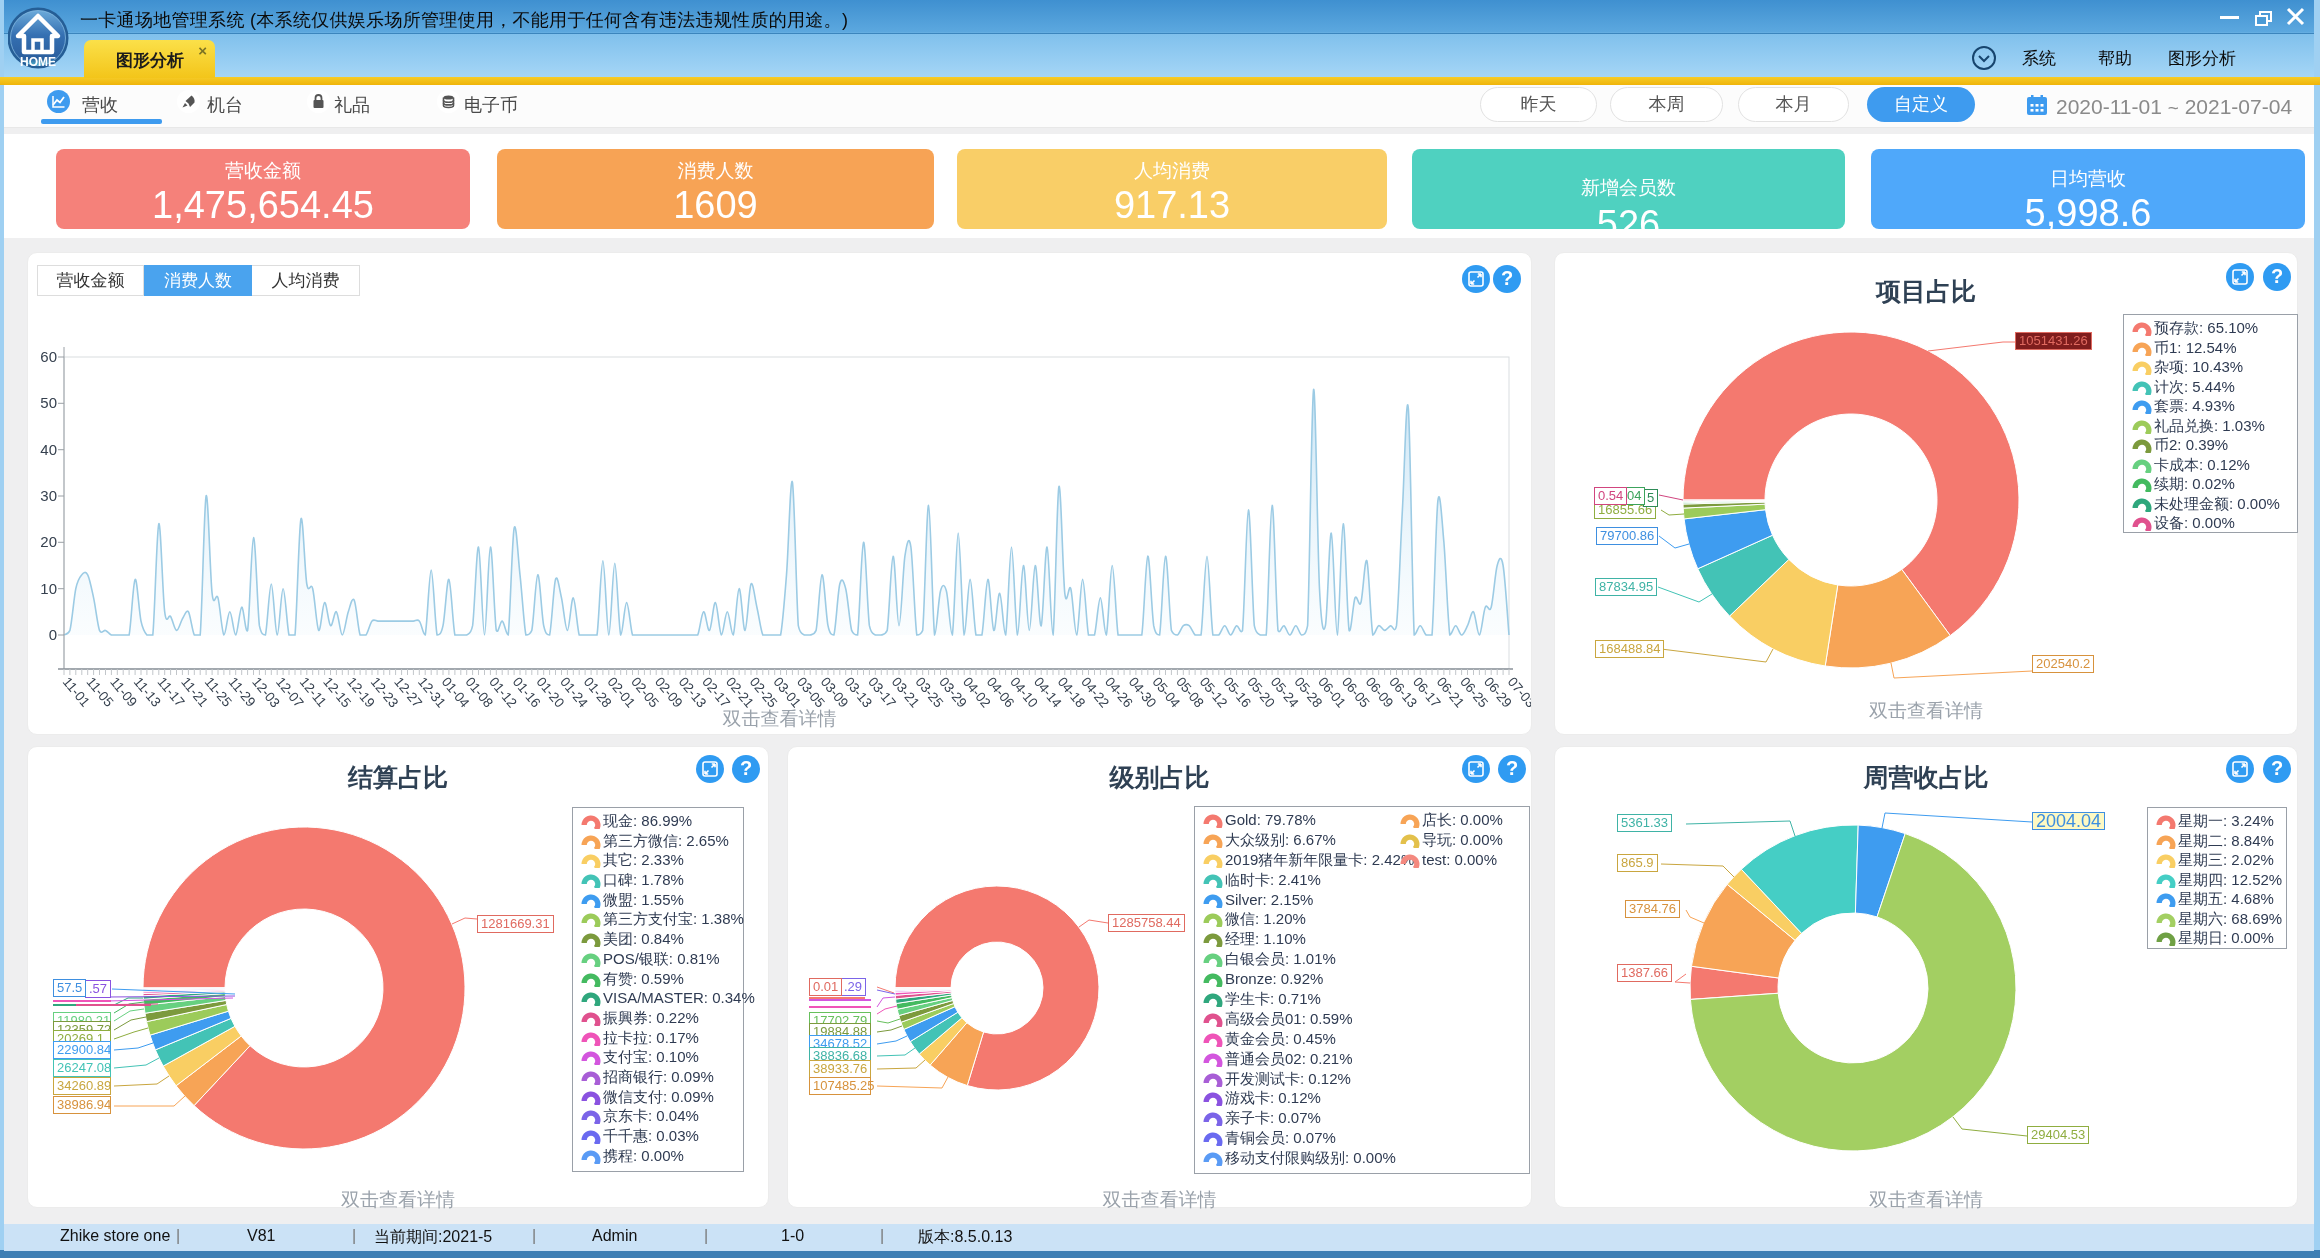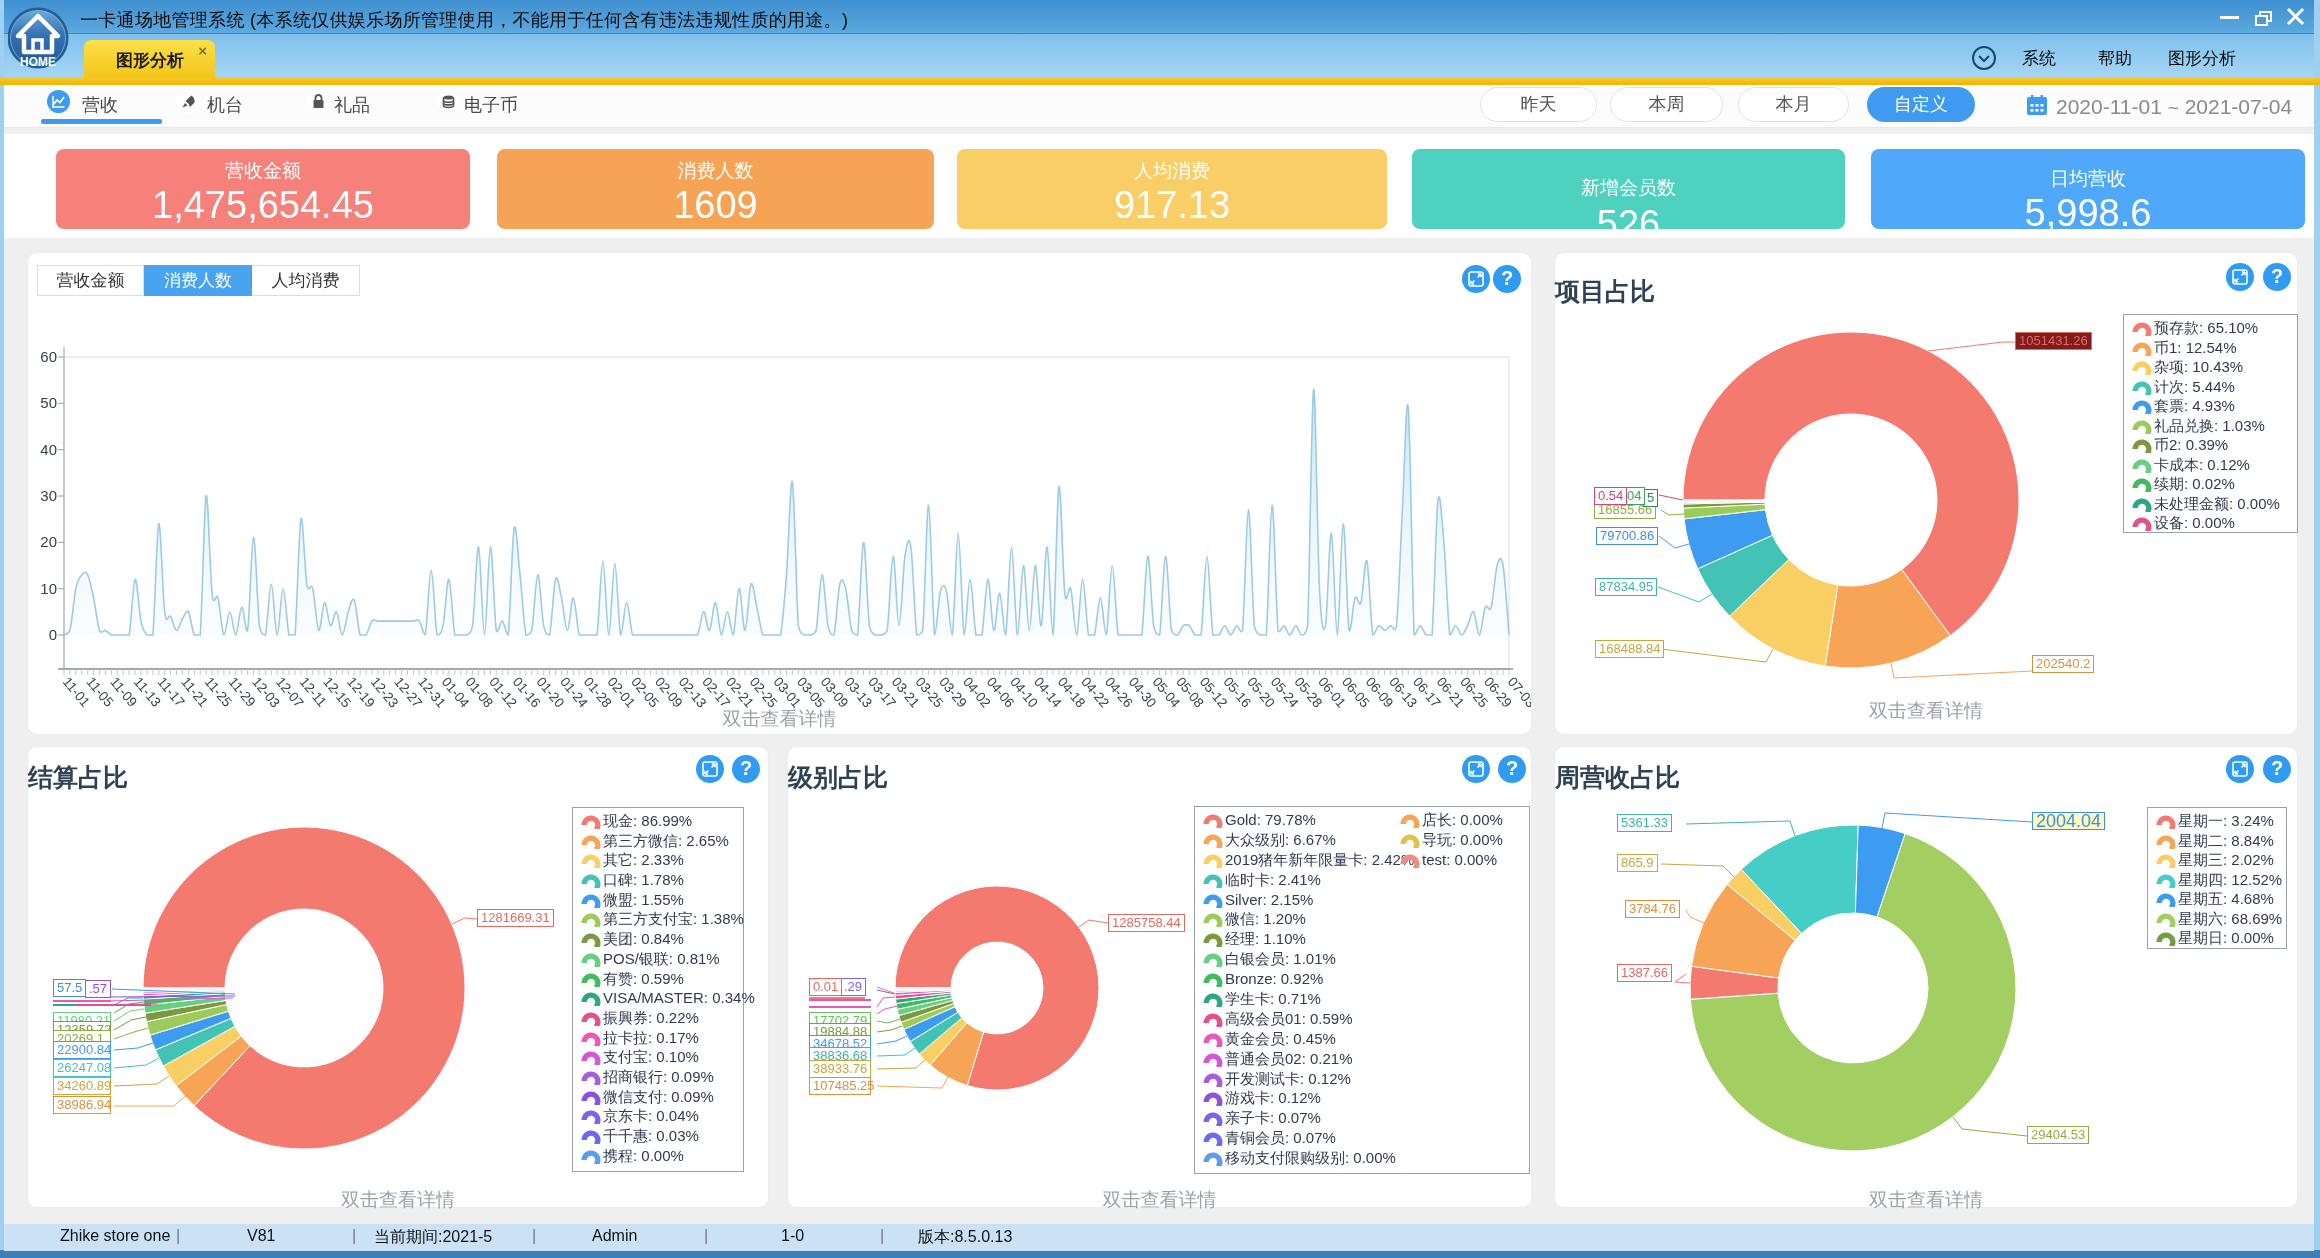--- a/index.html
+++ b/index.html
@@ -1,18 +1,18 @@
 <!DOCTYPE html>
 <html><head><meta charset="utf-8">
 <style>
 *{margin:0;padding:0;box-sizing:border-box}
 html,body{width:2320px;height:1258px;overflow:hidden}
 body{font-family:"Liberation Sans",sans-serif;background:#EFEFF0;position:relative}
 .panel{position:absolute;background:#fff;border-radius:10px;border:1px solid #ECECEC}
-.ptitle{position:absolute;width:100%;text-align:left;font-size:25px;font-weight:bold;color:#2F4154}
+.ptitle{position:absolute;width:100%;text-align:center;font-size:25px;font-weight:bold;color:#2F4154}
 .dbl{position:absolute;width:100%;text-align:center;font-size:19px;color:#9aa2ab}
 </style></head><body>
 <div style="position:absolute;left:0;top:0;width:2320px;height:77px;background:linear-gradient(#3F90D0,#5CA8DF 42%,#7FC0EC 43%,#A5D6F6)"></div>
 <div style="position:absolute;left:0;top:33px;width:2320px;height:1px;background:#3b85bd"></div>
 <div style="position:absolute;left:0;top:0;width:4px;height:1258px;background:#9FD0F2"></div>
 <div style="position:absolute;right:0;top:0;width:6px;height:1258px;background:#9FD0F2"></div>
 <div style="position:absolute;left:0;top:1250px;width:2320px;height:8px;background:#3E7FB4"></div>
 <div style="position:absolute;left:80px;top:8px;font-size:18px;letter-spacing:0.3px;color:#0b0b0b">一卡通场地管理系统 (本系统仅供娱乐场所管理使用，不能用于任何含有违法违规性质的用途。)</div>
 <svg style="position:absolute;left:2200px;top:0" width="120" height="33">
 <rect x="20" y="16" width="19" height="3" fill="#fff"></rect>
@@ -620,21 +620,21 @@
       <div style="height:19.7px;white-space:nowrap"><svg width="22" height="16" style="vertical-align:-3px">
           <path d="M0.50 12.00 A9.5 9.5 0 1 1 16.72 18.72 L12.97 14.97 A4.2 4.2 0 1 0 5.80 12.00 Z" fill="#7B64E8"></path>
         </svg><span style="font-size:15px;color:#2f3b52">京东卡: 0.04%</span></div>
       <div style="height:19.7px;white-space:nowrap"><svg width="22" height="16" style="vertical-align:-3px">
           <path d="M0.50 12.00 A9.5 9.5 0 1 1 16.72 18.72 L12.97 14.97 A4.2 4.2 0 1 0 5.80 12.00 Z" fill="#6A6AF0"></path>
         </svg><span style="font-size:15px;color:#2f3b52">千千惠: 0.03%</span></div>
       <div style="height:19.7px;white-space:nowrap"><svg width="22" height="16" style="vertical-align:-3px">
           <path d="M0.50 12.00 A9.5 9.5 0 1 1 16.72 18.72 L12.97 14.97 A4.2 4.2 0 1 0 5.80 12.00 Z" fill="#5A9BF5"></path>
         </svg><span style="font-size:15px;color:#2f3b52">携程: 0.00%</span></div>
     </div>
-    <div style="position:absolute;left:449px;top:162px;border:1px solid #E06A60;color:#E06A60;background:#fff;font-size:13px;line-height:16px;padding:0 3px;z-index:5;white-space:nowrap">1281669.31</div>
+    <div style="position:absolute;left:449px;top:168px;border:1px solid #E06A60;color:#E06A60;background:#fff;font-size:13px;line-height:16px;padding:0 3px;z-index:5;white-space:nowrap">1281669.31</div>
     <div style="position:absolute;left:25px;top:248px;width:58px;border:1px solid #8A52E0;color:#8A52E0;background:#fff;font-size:13px;line-height:16px;padding:0 3px;z-index:4;white-space:nowrap"></div>
     <div style="position:absolute;left:25px;top:253px;width:58px;border:1px solid #EF54B8;color:#EF54B8;background:#fff;font-size:13px;line-height:16px;padding:0 3px;z-index:5;white-space:nowrap"></div>
     <div style="position:absolute;left:25px;top:257px;width:58px;border:1px solid #2FA77D;color:#2FA77D;background:#fff;font-size:13px;line-height:16px;padding:0 3px;z-index:6;white-space:nowrap"></div>
     <div style="position:absolute;left:25px;top:265px;width:58px;border:1px solid #67D080;color:#67D080;background:#fff;font-size:13px;line-height:16px;padding:0 3px;z-index:7;white-space:nowrap">11980.21</div>
     <div style="position:absolute;left:25px;top:274px;width:58px;border:1px solid #7C9A3D;color:#7C9A3D;background:#fff;font-size:13px;line-height:16px;padding:0 3px;z-index:8;white-space:nowrap">12359.72</div>
     <div style="position:absolute;left:25px;top:283px;width:58px;border:1px solid #8FAD40;color:#8FAD40;background:#fff;font-size:13px;line-height:16px;padding:0 3px;z-index:9;white-space:nowrap">20269.1</div>
     <div style="position:absolute;left:25px;top:294px;width:58px;border:1px solid #3E9CF0;color:#3E9CF0;background:#fff;font-size:13px;line-height:16px;padding:0 3px;z-index:10;white-space:nowrap">22900.84</div>
     <div style="position:absolute;left:25px;top:312px;width:58px;border:1px solid #43C3B6;color:#43C3B6;background:#fff;font-size:13px;line-height:16px;padding:0 3px;z-index:11;white-space:nowrap">26247.08</div>
     <div style="position:absolute;left:25px;top:330px;width:58px;border:1px solid #C9A63F;color:#C9A63F;background:#fff;font-size:13px;line-height:16px;padding:0 3px;z-index:12;white-space:nowrap">34260.89</div>
     <div style="position:absolute;left:25px;top:349px;width:58px;border:1px solid #D7923D;color:#D7923D;background:#fff;font-size:13px;line-height:16px;padding:0 3px;z-index:13;white-space:nowrap">38986.94</div>

